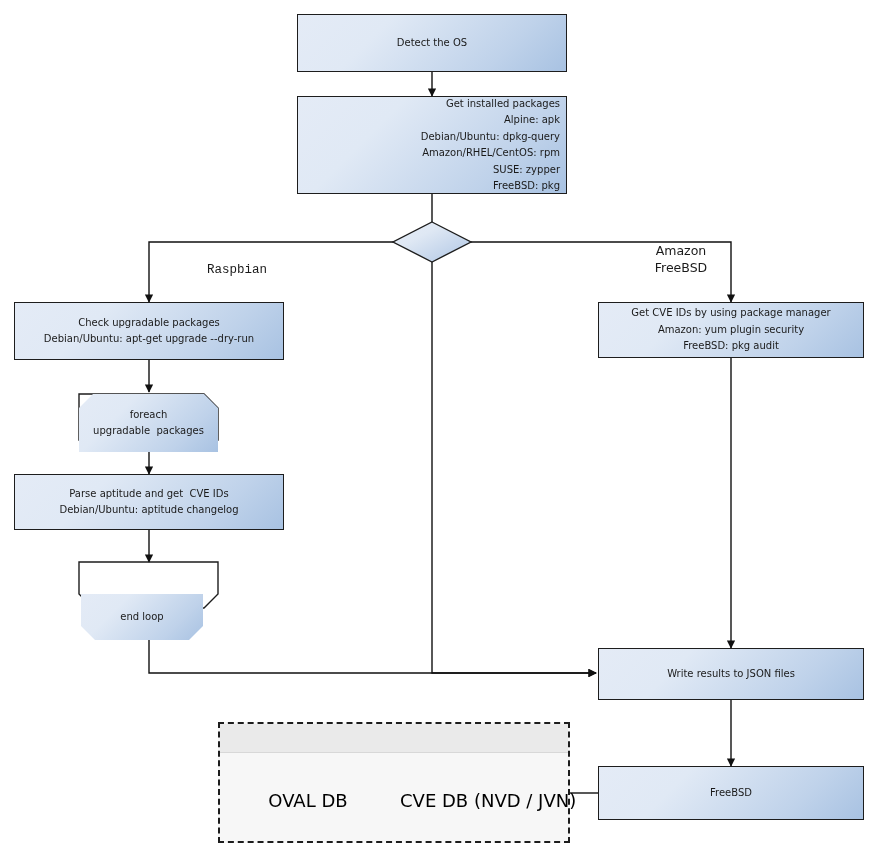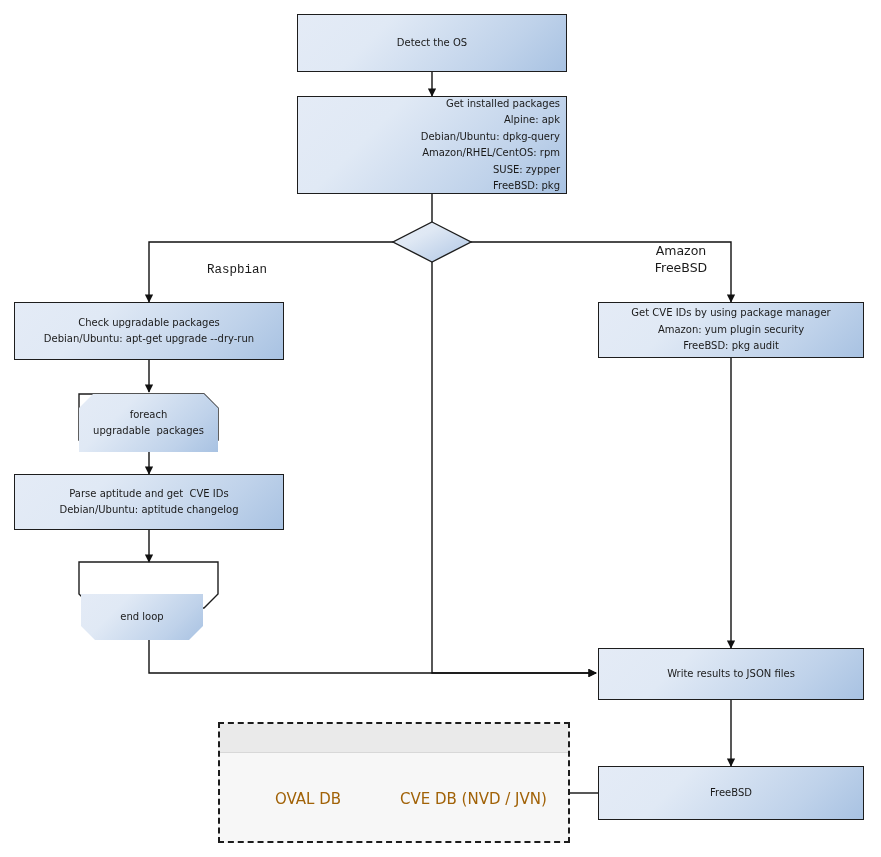--- a/index.html
+++ b/index.html
@@ -96,22 +96,22 @@
     top: 4px;
     font-size: 14.5px;
     line-height: 20px;
     color: #1a1a1a;
     white-space: pre;
   }
   .cyl-label {
     position: absolute;
     width: 100%;
     text-align: center;
-    font-size: 15px;
-    color: #a16207;
+    font-size: 18px;
+    color: #000000;
     white-space: pre;
     pointer-events: none;
   }
 </style>
 </head>
 <body>
 
 <div id="canvas">
 
   <svg id="wires" viewBox="0 0 881 857" width="881" height="857">

